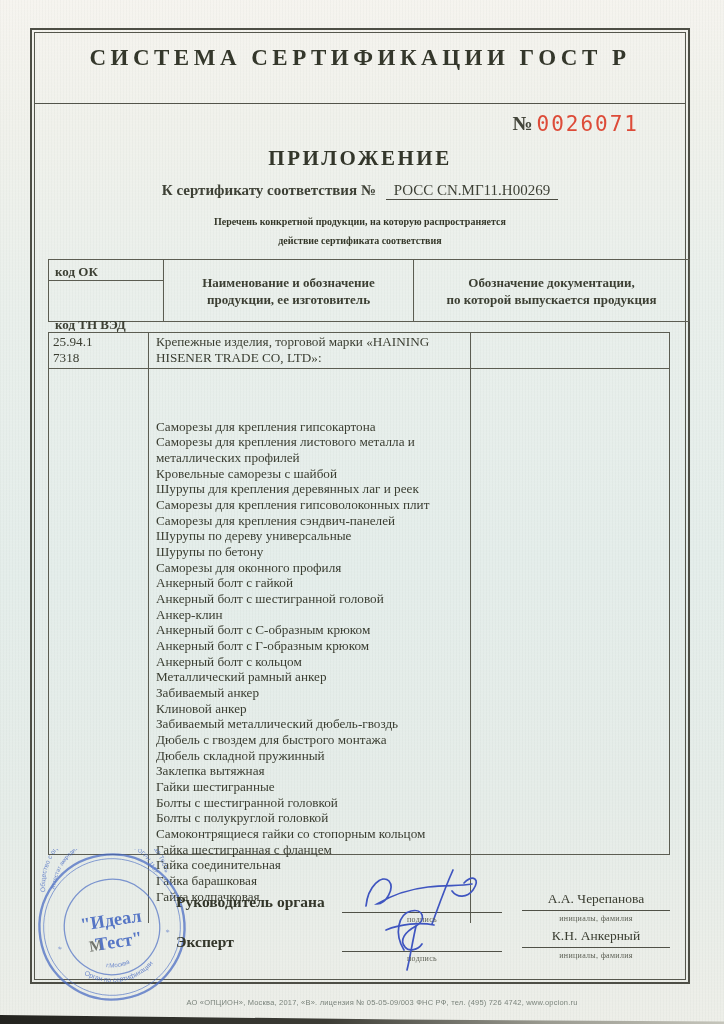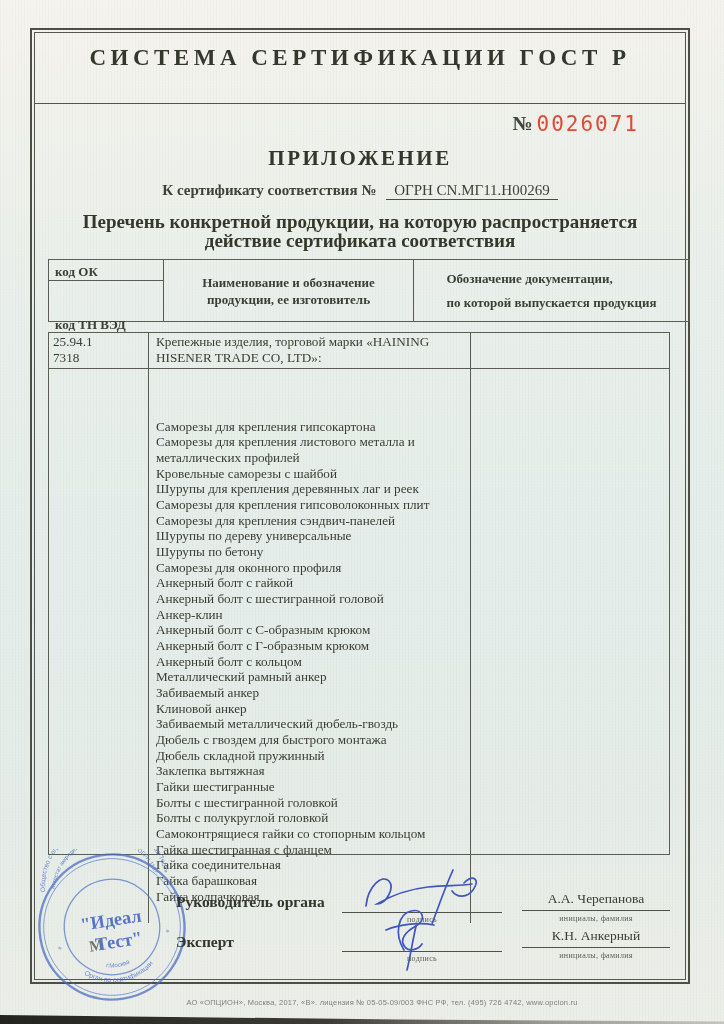--- a/index.html
+++ b/index.html
@@ -19,31 +19,31 @@
   .form-number{position:absolute;right:46px;top:79px;white-space:nowrap;}
   .no-sign{font-size:20px;color:#43453a;font-weight:bold;}
   .no-digits{font-family:"DejaVu Sans Mono","Liberation Mono",monospace;font-size:21px;
     letter-spacing:2px;color:#dd4b38;vertical-align:-1px;}
   .doc-title{position:absolute;left:0;right:0;top:113px;text-align:center;font-weight:bold;
     font-size:21px;letter-spacing:2.5px;color:#33362a;}
   .cert-line{position:absolute;left:0;right:0;top:149px;text-align:center;font-size:15px;}
   .cert-label{font-weight:bold;}
   .cert-value{border-bottom:1px solid #4a4b41;padding:0 8px 1px;margin-left:6px;}
   .intro{position:absolute;left:0;right:0;top:179px;text-align:center;font-weight:bold;
-    font-size:19px;line-height:19px;color:#343729;}
+    font-size:10px;line-height:19px;color:#343729;}
   
   .thead{position:absolute;left:48px;top:259px;width:642px;height:63px;display:flex;
     border:1.4px solid #5c5d52;box-sizing:border-box;font-weight:bold;font-size:13px;color:#3c3f33;}
   .th-col1{width:115px;border-right:1.4px solid #5c5d52;display:flex;flex-direction:column;box-sizing:border-box;}
   .th-top{flex:1;padding:4px 6px 0;border-bottom:1.4px solid #5c5d52;}
   .th-bot{flex:1;padding:8px 6px 0;margin-top:28px;}
   .th-col2{width:250px;border-right:1.4px solid #5c5d52;display:flex;align-items:center;
     justify-content:center;text-align:center;white-space:pre-line;line-height:17px;box-sizing:border-box;}
-  .th-col3{flex:1;display:flex;align-items:center;justify-content:center;text-align:left;
-    white-space:pre-line;line-height:24px;}
+  .th-col3{flex:1;display:flex;align-items:center;justify-content:center;text-align:center;
+    white-space:pre-line;line-height:17px;}
   
   .tbody{position:absolute;left:48px;top:332px;width:622px;height:523px;display:flex;
     flex-direction:column;border:1.4px solid #5c5d52;box-sizing:border-box;font-size:13.2px;color:#3a3d31;}
   .trow{display:flex;}
   .trow-first{border-bottom:1.4px solid #5c5d52;}
   .trow-rest{flex:1;}
   .td-c1{width:100px;border-right:1.2px solid #5c5d52;padding:1px 4px 3px;box-sizing:border-box;
     white-space:pre-line;line-height:15.5px;}
   .td-c2{width:322px;border-right:1.2px solid #5c5d52;padding:1px 7px 3px;box-sizing:border-box;
     white-space:pre-line;line-height:15.5px;}
@@ -82,21 +82,21 @@
     <div class="frame-inner">
       <div class="sys-title">СИСТЕМА СЕРТИФИКАЦИИ ГОСТ Р</div>
       <div class="header-rule"></div>
       <div class="form-number">
         <span class="no-sign">№</span>
         <span class="no-digits">0026071</span>
       </div>
       <div class="doc-title">ПРИЛОЖЕНИЕ</div>
       <div class="cert-line">
         <span class="cert-label">К сертификату соответствия №</span>
-        <span class="cert-value">ОГРН CN.МГ11.Н00269</span>
+        <span class="cert-value">РОСС CN.МГ11.Н00269</span>
       </div>
       <div class="intro">
         <div>Перечень конкретной продукции,  на которую распространяется</div>
         <div>действие сертификата соответствия</div>
       </div>
     </div>
   </div>
 
   <div class="thead">
     <div class="th-col1">

